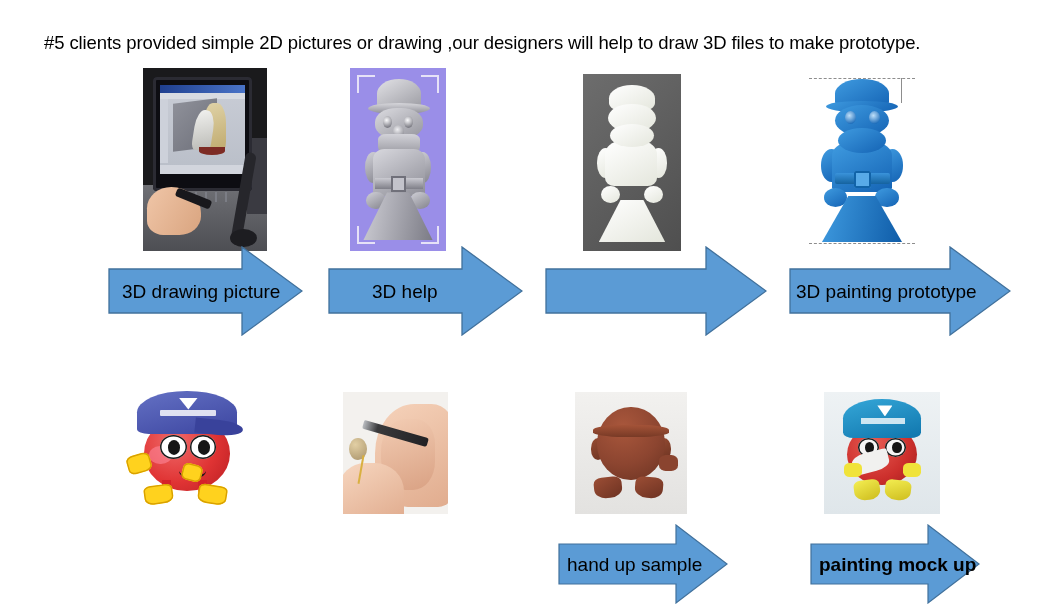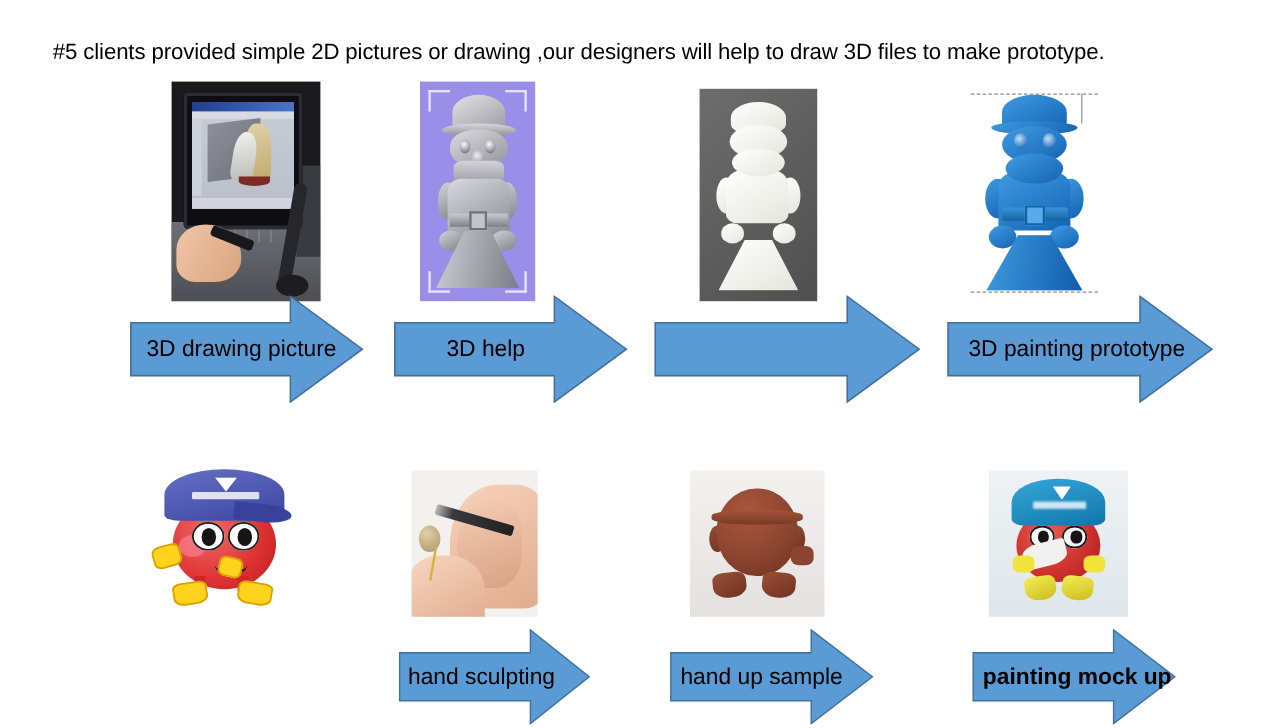--- a/index.html
+++ b/index.html
@@ -612,21 +612,21 @@
   <div class="arrow" style="left:545px; top:246px; width:222px; height:90px;">
     <svg viewBox="0 0 222 90" preserveAspectRatio="none">
       <polygon points="1,23 161,23 161,1 221,45 161,89 161,67 1,67" fill="#5B9BD5" stroke="#41719C" stroke-width="1.3"></polygon>
     </svg>
   </div>
 
   <div class="arrow" style="left:789px; top:246px; width:222px; height:90px;">
     <svg viewBox="0 0 222 90" preserveAspectRatio="none">
       <polygon points="1,23 161,23 161,1 221,45 161,89 161,67 1,67" fill="#5B9BD5" stroke="#41719C" stroke-width="1.3"></polygon>
     </svg>
-    <span class="arrow-label" style="margin-left:18px;">3D painting prototype</span>
+    <span class="arrow-label" style="margin-left:7px;">3D painting prototype</span>
   </div>
 
 
   <div class="photo mascot-shot" style="left:120px; top:387px; width:134px; height:133px;">
     <div class="mascot">
       <div class="m-body"></div>
       <div class="m-blush"></div>
       <div class="m-eye l"></div>
       <div class="m-eye r"></div>
       <div class="m-pupil l"></div>
@@ -674,26 +674,20 @@
     <div class="pm-helmet"></div>
     <div class="pm-helmet-logo"></div>
     <div class="pm-helmet-text"></div>
     <div class="pm-glove l"></div>
     <div class="pm-glove r"></div>
     <div class="pm-boot l"></div>
     <div class="pm-boot r"></div>
   </div>
 
 
-  <div class="arrow" style="left:332px; top:524px; width:160px; height:80px;">
-    <svg viewBox="0 0 160 80" preserveAspectRatio="none">
-      <polygon points="1,20 110,20 110,1 159,40 110,79 110,60 1,60" fill="#5B9BD5" stroke="#41719C" stroke-width="1.2"></polygon>
-    </svg>
-    <span class="arrow-label" style="margin-left:8px;">hand sculpting</span>
-  </div>
 
   <div class="arrow" style="left:558px; top:524px; width:170px; height:80px;">
     <svg viewBox="0 0 170 80" preserveAspectRatio="none">
       <polygon points="1,20 118,20 118,1 169,40 118,79 118,60 1,60" fill="#5B9BD5" stroke="#41719C" stroke-width="1.2"></polygon>
     </svg>
     <span class="arrow-label" style="margin-left:9px;">hand up sample</span>
   </div>
 
   <div class="arrow" style="left:810px; top:524px; width:170px; height:80px;">
     <svg viewBox="0 0 170 80" preserveAspectRatio="none">

